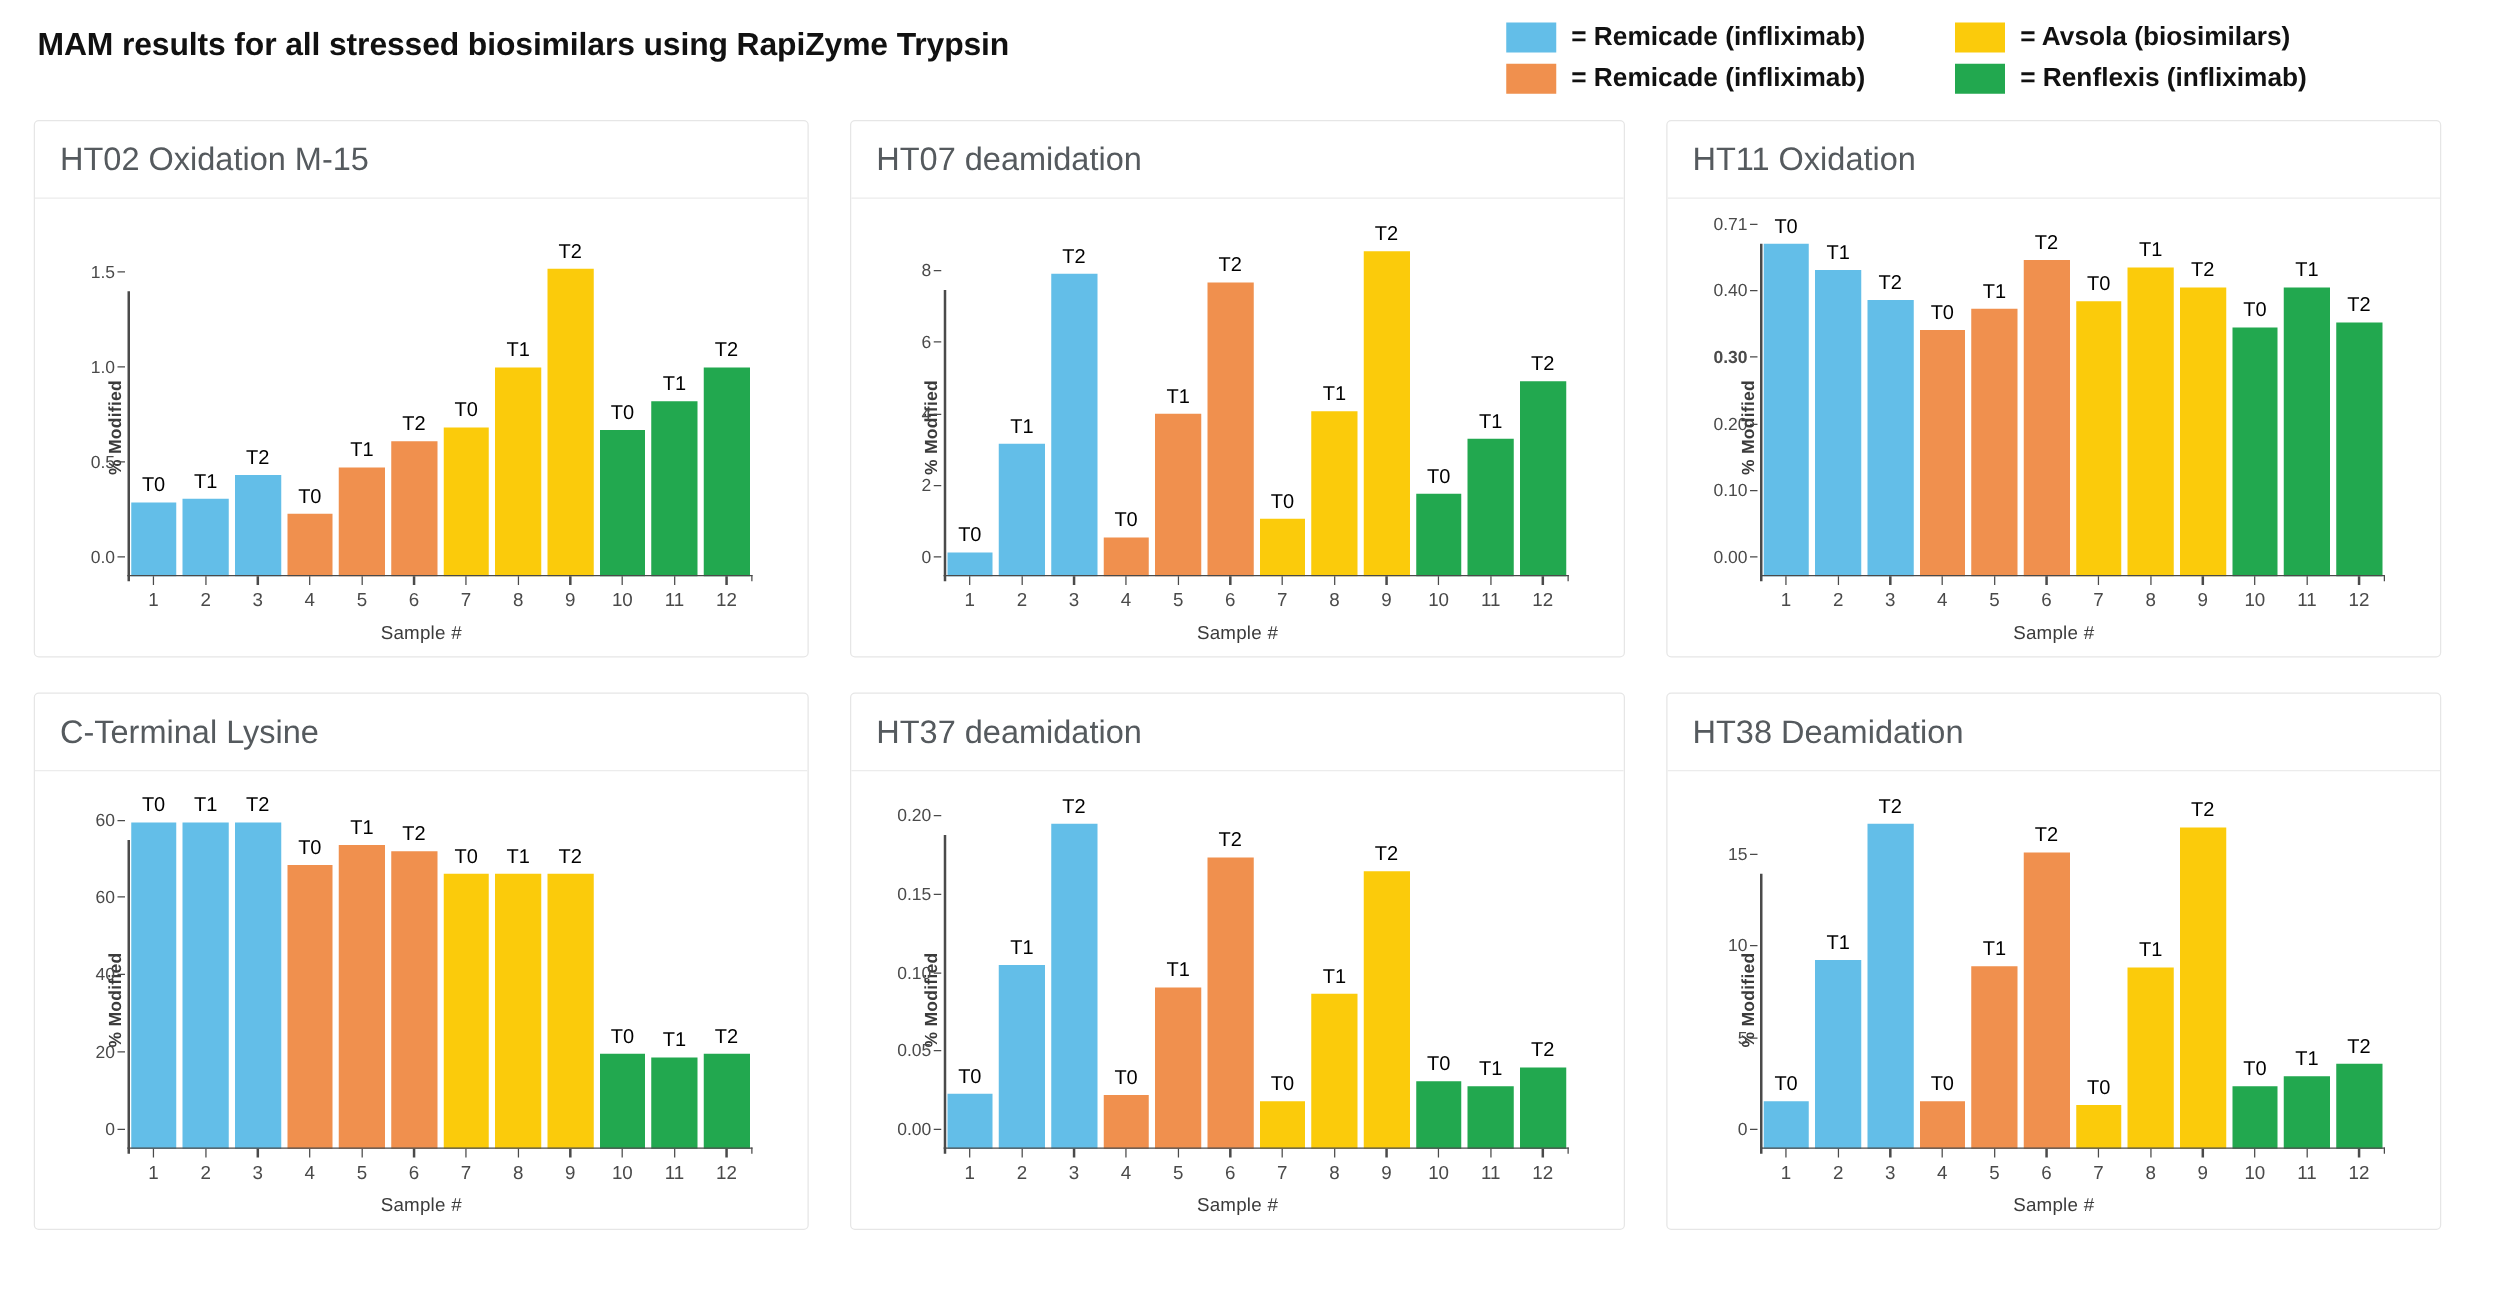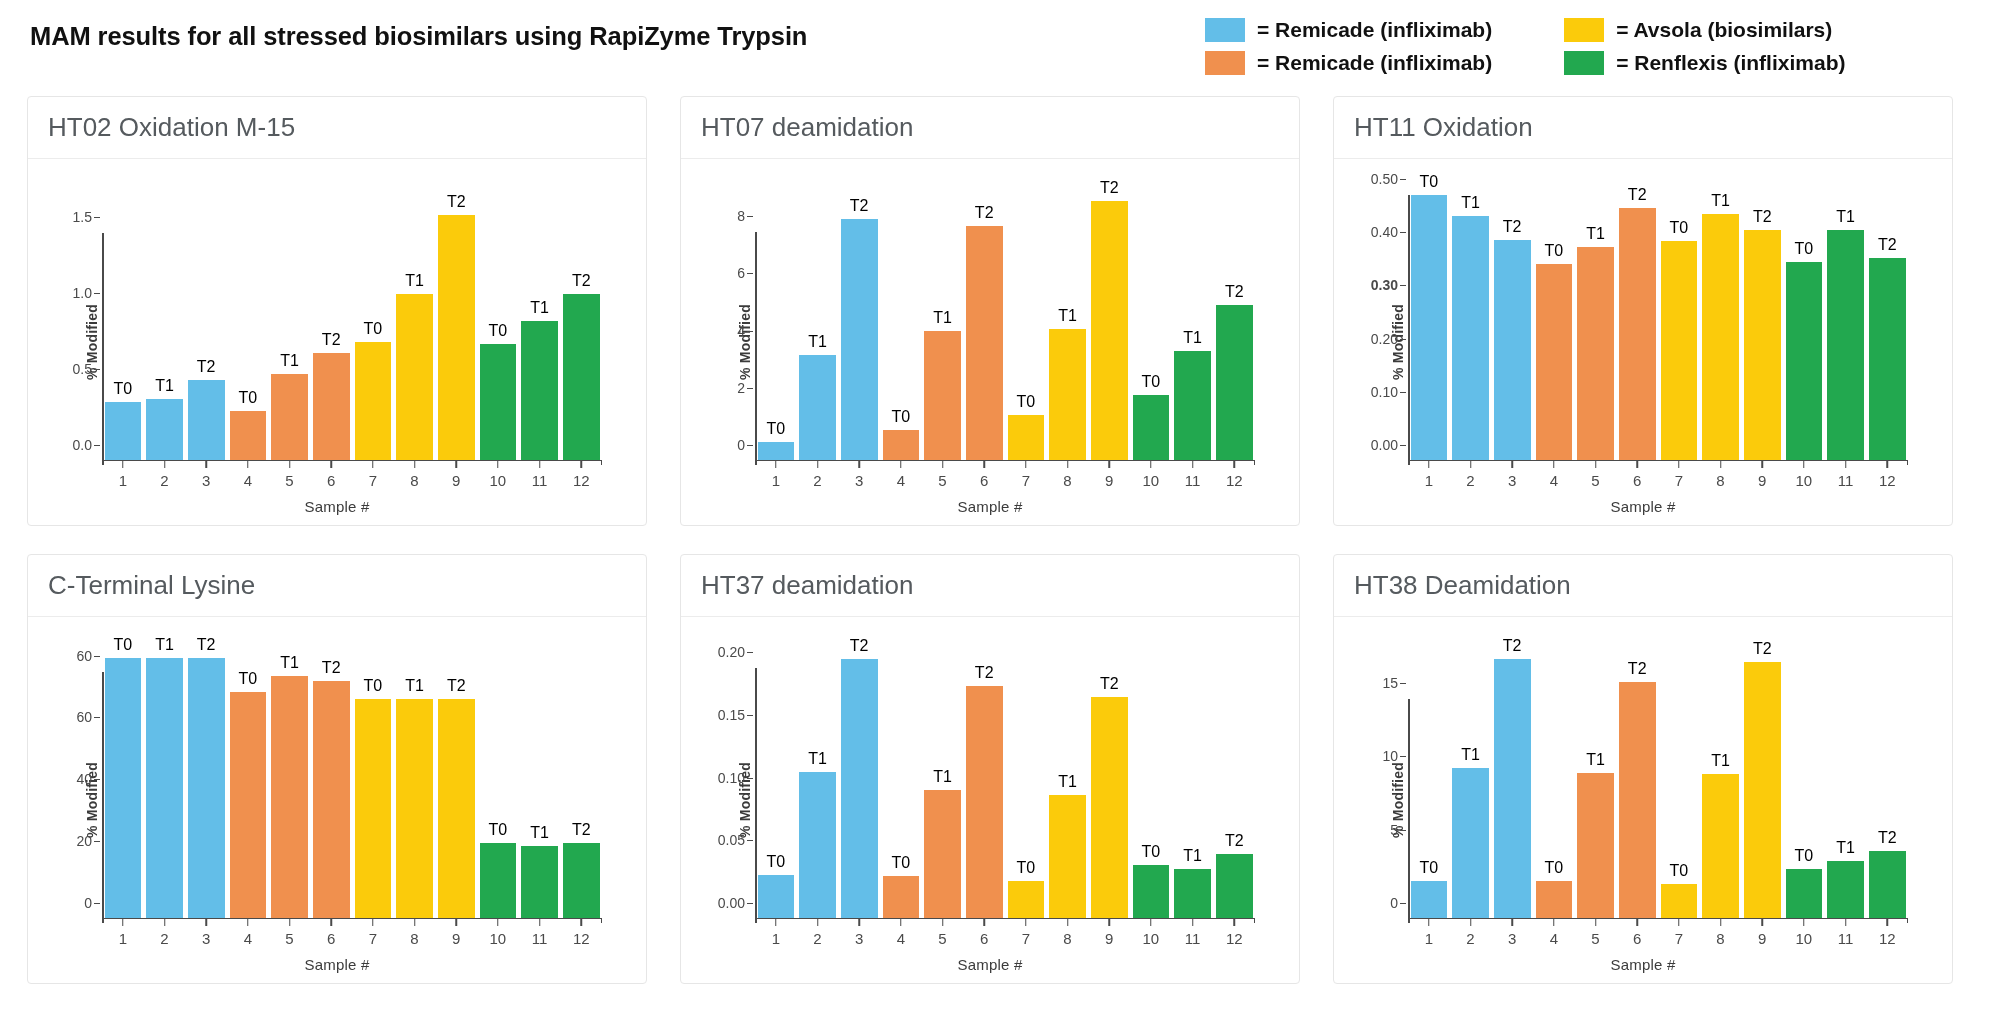--- a/index.html
+++ b/index.html
@@ -430,21 +430,21 @@
           <div class="plot">
             <div class="ylabel">% Modified</div>
             <div class="xlabel">Sample #</div>
             <div class="axes">
               <div class="yticks">
                 <div class="ytick" style="bottom: 0%;">0.00</div>
                 <div class="ytick" style="bottom: 20%;">0.10</div>
                 <div class="ytick" style="bottom: 40%;">0.20</div>
                 <div class="ytick" style="bottom: 60%; font-weight: bold;">0.30</div>
                 <div class="ytick" style="bottom: 80%;">0.40</div>
-                <div class="ytick" style="bottom: 100%;">0.50</div>
+                <div class="ytick" style="bottom: 100%;">0.71</div>
               </div>
               <div class="yaxis-line" style="bottom: 0%; height: 100%;"></div>
               <div class="bars">
                 <div class="bar-slot">
                   <div class="bar" style="height: 100%; background: rgb(99, 190, 232);"></div>
                   <div class="bar-label" style="bottom: calc(100% + 4px);">T0</div>
                 </div>
                 <div class="bar-slot">
                   <div class="bar" style="height: 92%; background: rgb(99, 190, 232);"></div>
                   <div class="bar-label" style="bottom: calc(92% + 4px);">T1</div>

